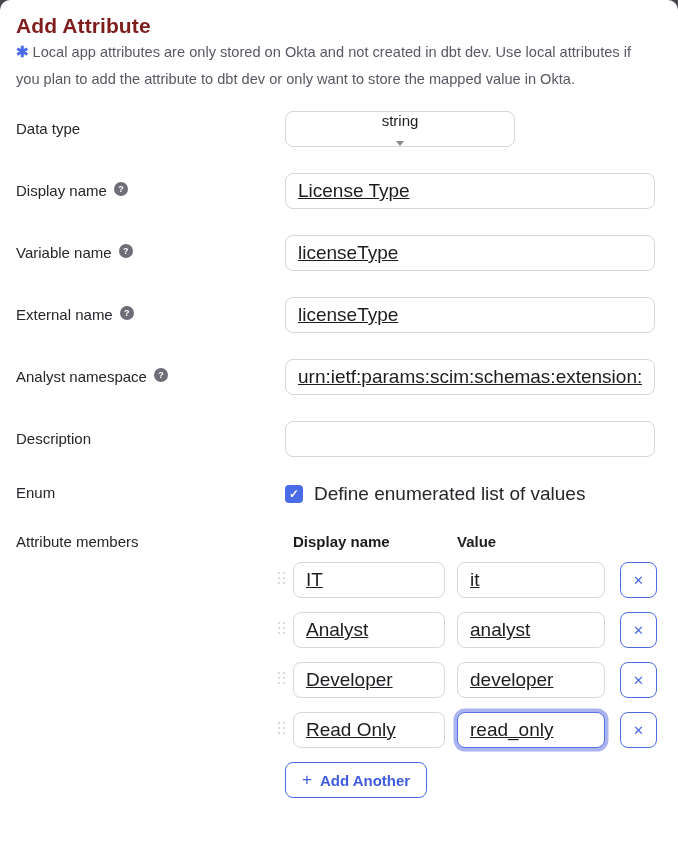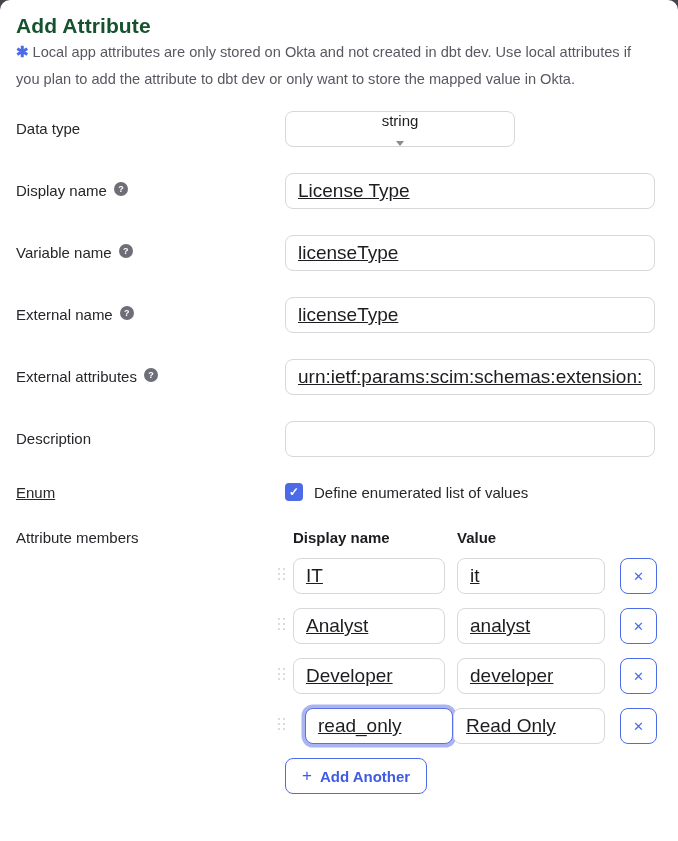--- a/index.html
+++ b/index.html
@@ -10,21 +10,21 @@
     -webkit-font-smoothing: antialiased;
   }
   .modal {
     width: 678px; height: 841px;
     background: #ffffff;
     border-radius: 10px 10px 0 0;
     overflow: hidden;
     padding: 14px 23px 0 16px;
   }
   .modal-title {
-    font-size: 21px; font-weight: 700; color: #14532d;
+    font-size: 21px; font-weight: 700; color: #7f1d1d;
     letter-spacing: .1px;
   }
   .note {
     max-width: 648px;
     font-size: 14.6px; line-height: 27px;
     color: #585862;
   }
   .note .asterisk {
     color: #4c6be8; font-size: 15px; font-weight: 700; margin-right: 4px;
   }
@@ -60,29 +60,29 @@
     cursor: pointer; background: #ffffff; flex-direction: column;
   }
   .caret {
     width: 0; height: 0;
     border-left: 4px solid transparent;
     border-right: 4px solid transparent;
     border-top: 5px solid #8a8a91;
   }
   
   .enum-row { margin-bottom: 28px; }
-  .enum-row .row-label { padding-top: 1px; text-decoration: underline; }
+  .enum-row .row-label { padding-top: 1px; }
   .checkbox-wrap { display: flex; align-items: center; gap: 11px; }
   .checkbox {
     width: 18px; height: 18px; border-radius: 4px;
     background: #4c6be8; color: #ffffff;
     display: flex; align-items: center; justify-content: center;
     font-size: 12px; font-weight: 900; cursor: pointer;
   }
-  .checkbox-label { font-size: 15px; color: #26262b; }
+  .checkbox-label { font-size: 19px; color: #26262b; }
   
   .members-row { margin-bottom: 0; }
   .members-row .row-label { padding-top: 0; }
   .members { }
   .members-header { display: flex; margin-bottom: 12px; padding-left: 8px; }
   .members-header .col1 { width: 164px; font-size: 15px; font-weight: 700; color: #1d1d21; }
   .members-header .col2 { font-size: 15px; font-weight: 700; color: #1d1d21; }
   .member-row { display: flex; align-items: center; margin-bottom: 14px; margin-left: -7px; }
   .drag {
     width: 7px; height: 16px; margin-right: 8px;
@@ -155,21 +155,21 @@
     <div class="form-row">
       <div class="row-label">
         <span>External name</span>
         <span class="help">?</span>
       </div>
       <input class="text-input" type="text" value="licenseType" style="">
     </div>
 
     <div class="form-row">
       <div class="row-label">
-        <span>External attributes</span>
+        <span>Analyst namespace</span>
         <span class="help">?</span>
       </div>
       <input class="text-input" type="text" value="urn:ietf:params:scim:schemas:extension:dbtLabs:2.0" style="">
     </div>
 
     <div class="form-row">
       <div class="row-label">
         <span>Description</span>
       </div>
       <input class="text-input" type="text" value="" style="">
@@ -240,22 +240,22 @@
 
         <div class="member-row">
           <span class="drag">
               <i></i>
               <i></i>
               <i></i>
               <i></i>
               <i></i>
               <i></i>
             </span>
+          <input class="text-input member-input" type="text" value="Read Only" style="">
           <input class="text-input member-value focused" type="text" value="read_only" style="">
-          <input class="text-input member-input" type="text" value="Read Only" style="">
           <button class="x-btn">✕</button>
         </div>
 
         <button class="add-btn">
           <span class="plus">+</span>
           <span>Add Another</span>
         </button>
 
       </div>
     </div>

